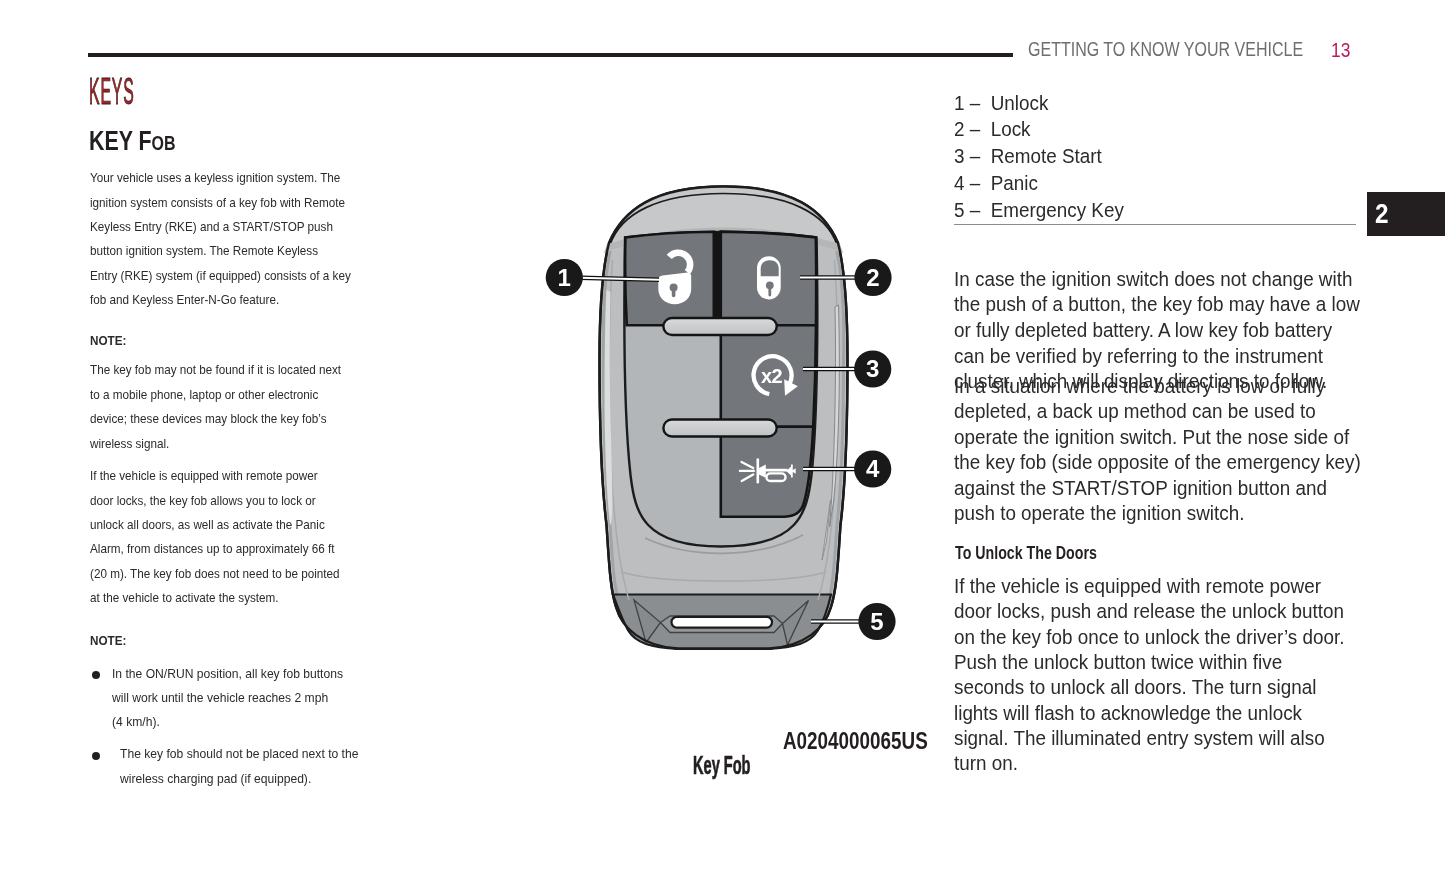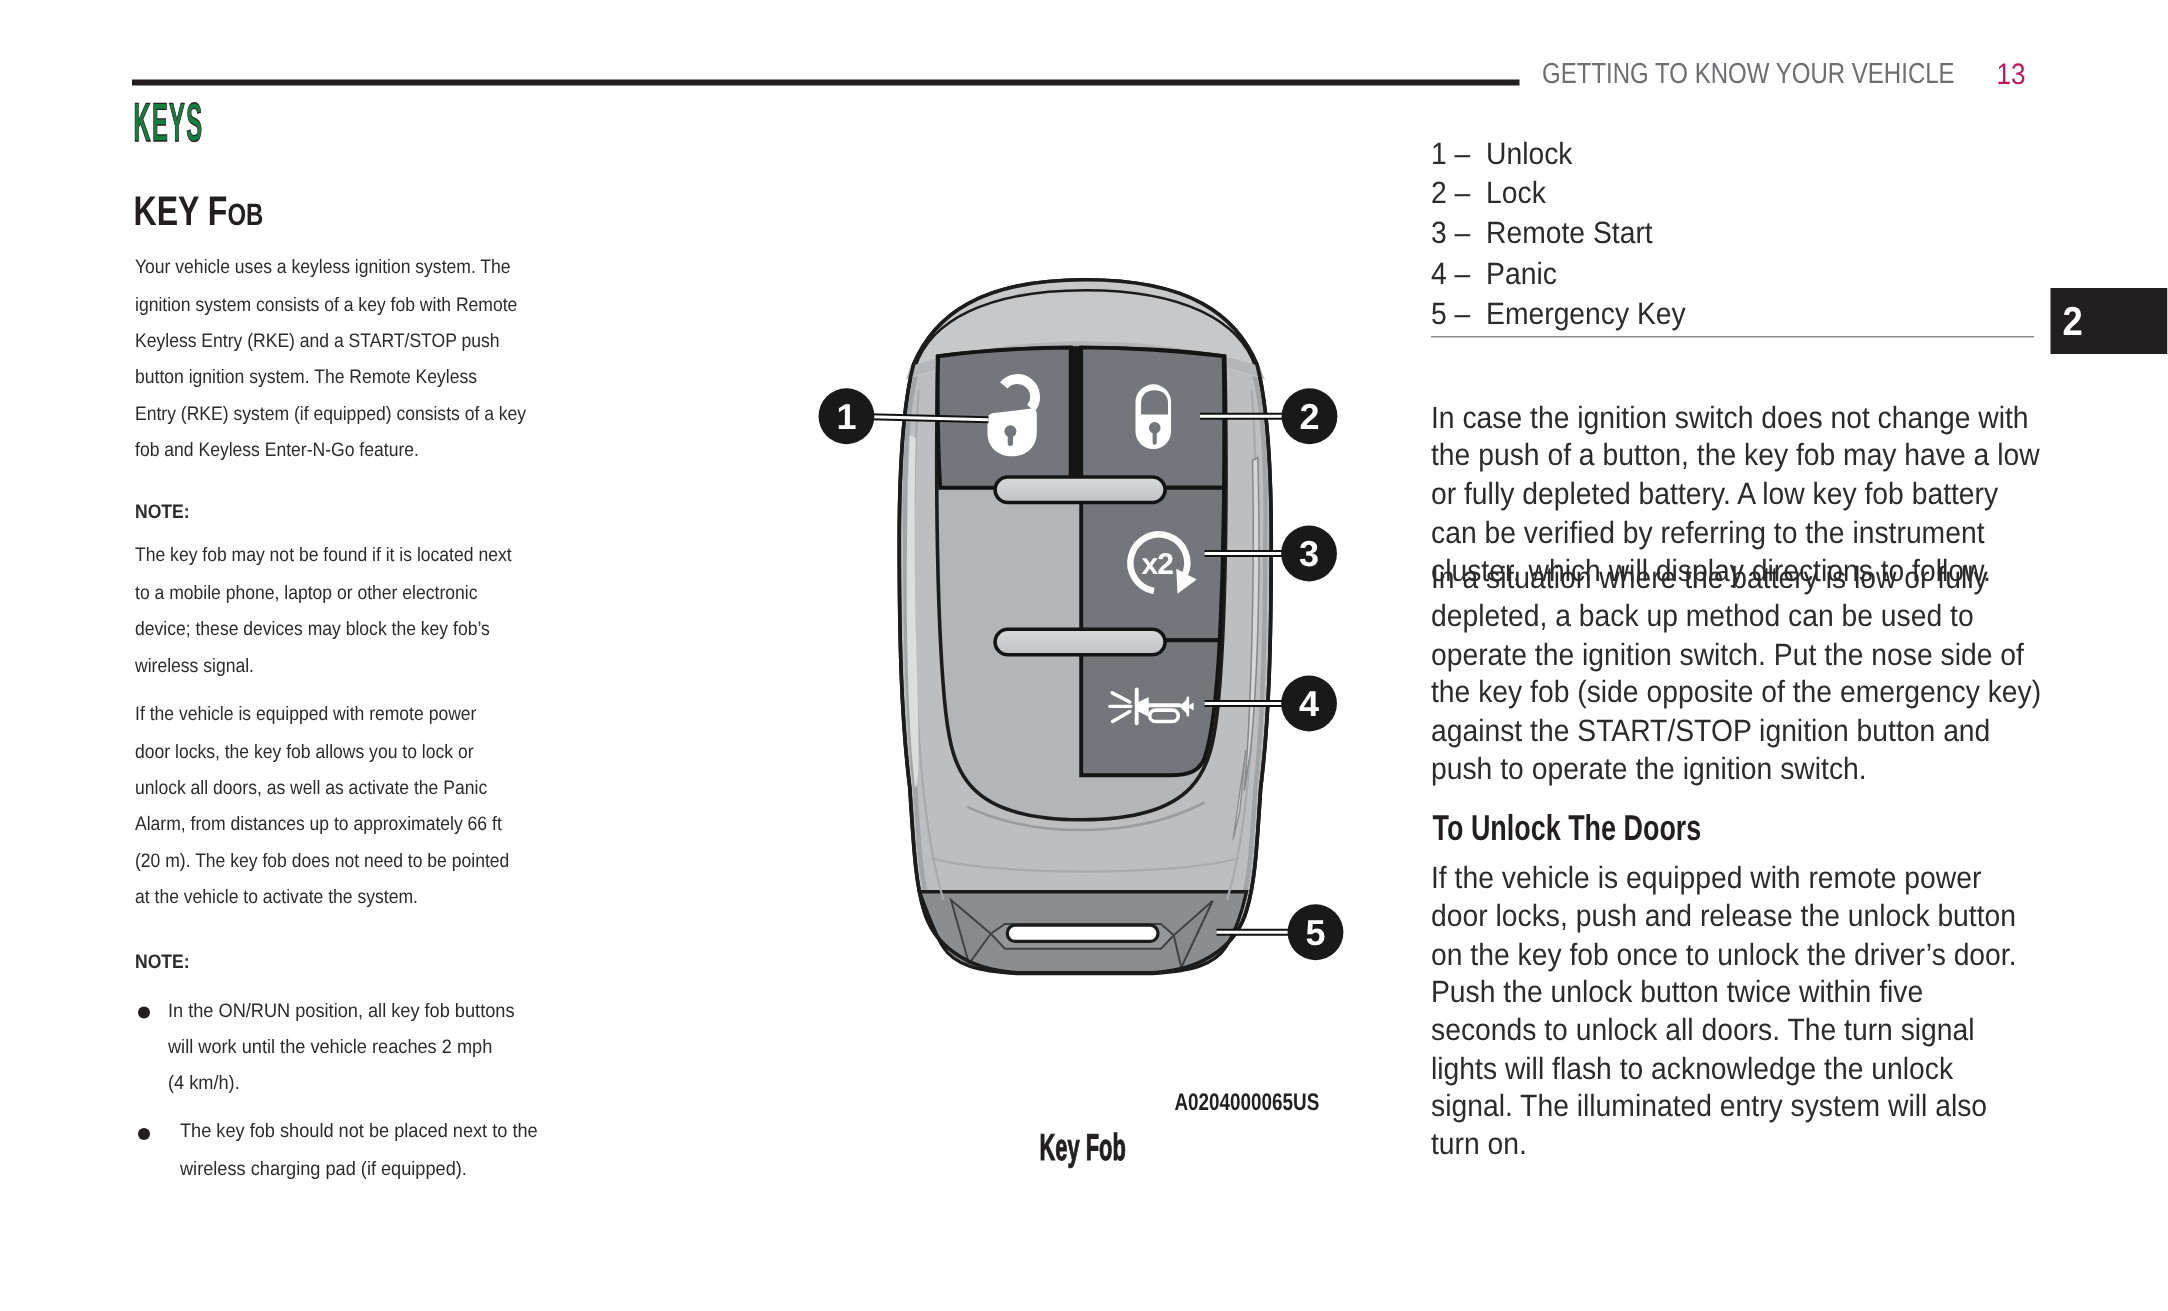--- a/index.html
+++ b/index.html
@@ -21,21 +21,21 @@
 <div class="abs" style="left:1331px;top:38.8px;font-size:19.8px;color:#be185d;">
   <div class="cx" style="transform:scaleX(0.88);">13</div>
 </div>
 
 <div class="abs" style="left:1366.5px;top:192px;width:78.5px;height:43.5px;background:#231f20;"></div>
 
 <div class="abs" style="left:1375px;top:199px;font-size:27px;font-weight:bold;color:#ffffff;">
   <div class="cx" style="transform:scaleX(0.9);">2</div>
 </div>
 
-<div class="abs" style="left:88.5px;top:62px;font-size:36.5px;font-weight:bold;line-height:40px;color:#15803d;">
+<div class="abs" style="left:88.5px;top:72px;font-size:36.5px;font-weight:normal;line-height:40px;color:#b91c1c;">
   <div class="cx" style="transform:scaleX(0.434);letter-spacing:2px;-webkit-text-stroke:0.9px #231f20;">KEYS</div>
 </div>
 
 <div class="abs" style="left:88.5px;top:125.9px;font-weight:bold;color:#231f20;line-height:30px;">
   <div class="cx" style="transform:scaleX(0.775);font-size:27.6px;">KEY F<span style="font-size:20.6px;">OB</span></div>
 </div>
 
 <div class="abs body20" style="left:90px;top:166.1px;">
   <div class="cx" style="transform:scaleX(0.9);">Your vehicle uses a keyless ignition system. The<br>
 ignition system consists of a key fob with Remote<br>
@@ -219,21 +219,21 @@
     <circle cx="872.7" cy="469" r="18.6" fill="#191919"></circle>
     <text x="872.7" y="477.3" text-anchor="middle" font-family="Liberation Sans, sans-serif" font-size="24px" font-weight="bold" fill="#ffffff">4</text>
   </g>
 
   <g>
     <circle cx="877" cy="621.5" r="18.6" fill="#191919"></circle>
     <text x="877" y="629.8" text-anchor="middle" font-family="Liberation Sans, sans-serif" font-size="24px" font-weight="bold" fill="#ffffff">5</text>
   </g>
 </svg>
 
-<div class="abs" style="left:783px;top:726.9px;font-size:16px;font-weight:bold;color:#231f20;">
+<div class="abs" style="left:783px;top:726.9px;font-size:24px;font-weight:bold;color:#231f20;">
   <div class="cx" style="transform:scaleX(0.786);">A0204000065US</div>
 </div>
 
 <div class="abs" style="left:692.5px;top:751.3px;font-size:25px;font-weight:bold;color:#231f20;">
   <div class="cx" style="transform:scaleX(0.583);-webkit-text-stroke:0.7px #231f20;">Key Fob</div>
 </div>
 
 <div class="abs" style="left:954px;top:89.5px;font-size:20.5px;line-height:26.8px;">
   <div class="cx" style="transform:scaleX(0.92);">1 –&nbsp; Unlock<br>
 2 –&nbsp; Lock<br>
@@ -254,21 +254,21 @@
 
 <div class="abs" style="left:954px;top:372.5px;font-size:20.5px;line-height:25.6px;">
   <div class="cx" style="transform:scaleX(0.92);">In a situation where the battery is low or fully<br>
 depleted, a back up method can be used to<br>
 operate the ignition switch. Put the nose side of<br>
 the key fob (side opposite of the emergency key)<br>
 against the START/STOP ignition button and<br>
 push to operate the ignition switch.</div>
 </div>
 
-<div class="abs" style="left:955px;top:539.4px;font-size:24px;font-weight:bold;line-height:28px;color:#231f20;">
+<div class="abs" style="left:955px;top:539.4px;font-size:19px;font-weight:bold;line-height:28px;color:#231f20;">
   <div class="cx" style="transform:scaleX(0.748);">To Unlock The Doors</div>
 </div>
 
 <div class="abs" style="left:954px;top:573.1px;font-size:20.5px;line-height:25.3px;">
   <div class="cx" style="transform:scaleX(0.92);">If the vehicle is equipped with remote power<br>
 door locks, push and release the unlock button<br>
 on the key fob once to unlock the driver’s door.<br>
 Push the unlock button twice within five<br>
 seconds to unlock all doors. The turn signal<br>
 lights will flash to acknowledge the unlock<br>

